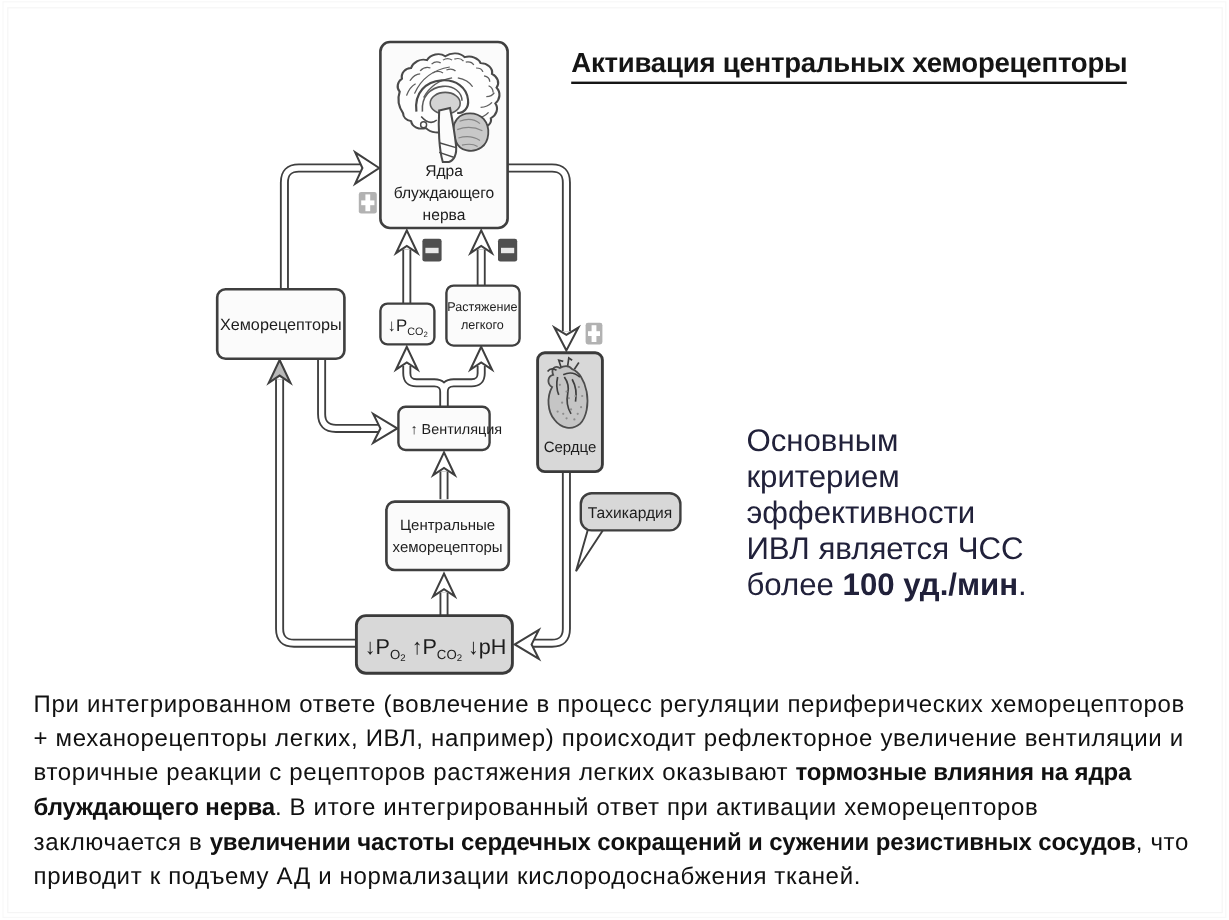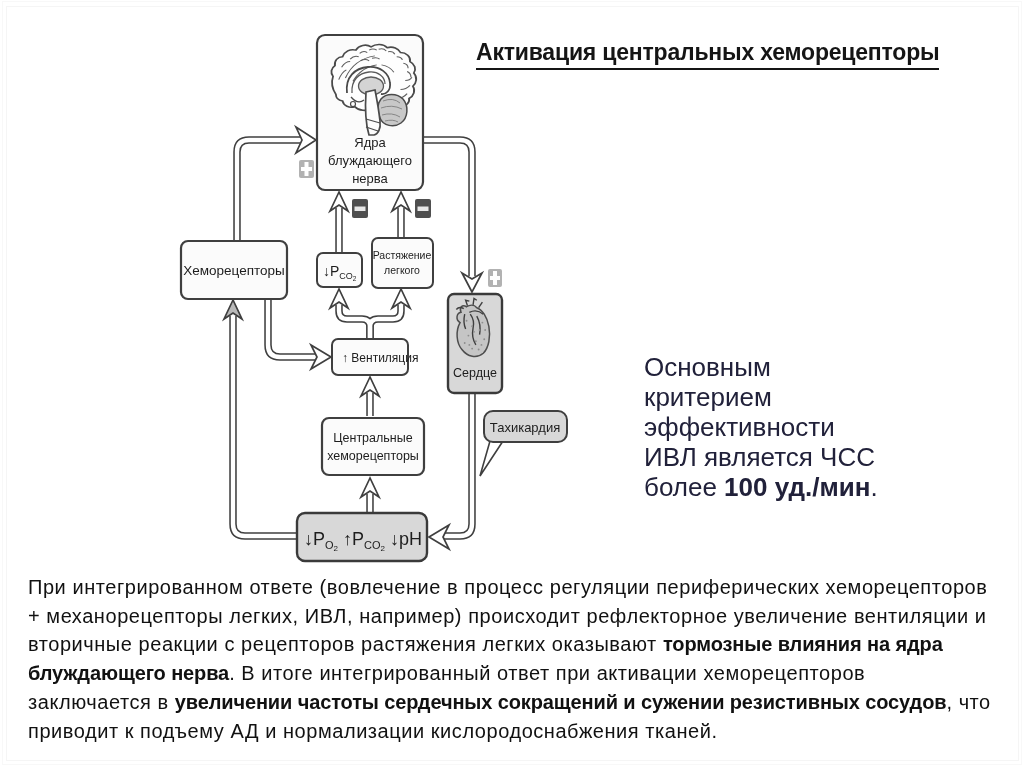--- a/index.html
+++ b/index.html
@@ -198,15 +198,15 @@
     <rect x="352" y="199" width="16" height="19" rx="2" fill="#4f4f4f"></rect>
     <rect x="354.5" y="206.5" width="11" height="4.5" fill="#e8e8e8"></rect>
   </g>
 
   <g>
     <rect x="415" y="199" width="16" height="19" rx="2" fill="#4f4f4f"></rect>
     <rect x="417.5" y="206.5" width="11" height="4.5" fill="#e8e8e8"></rect>
   </g>
 </svg>
 
-<div class="abs" style="left:644px;top:352px;font-size:26px;line-height:30px;color:#21213a;">Основным<br>критерием<br>эффективности<br>ИВЛ является ЧСС<br>более <b>100 уд./мин</b>.</div>
+<div class="abs" style="left:622px;top:352px;font-size:26px;line-height:30px;color:#21213a;">Основным<br>критерием<br>эффективности<br>ИВЛ является ЧСС<br>более <b>100 уд./мин</b>.</div>
 
 <div class="abs para" style="left:28px;top:573px;font-size:20px;line-height:28.7px;color:#111111;letter-spacing:0.55px;white-space:nowrap;">При интегрированном ответе (вовлечение в процесс регуляции периферических хеморецепторов<br>+ механорецепторы легких, ИВЛ, например) происходит рефлекторное увеличение вентиляции и<br>вторичные реакции с рецепторов растяжения легких оказывают <b>тормозные влияния на ядра</b><br><b>блуждающего нерва</b>. В итоге интегрированный ответ при активации хеморецепторов<br>заключается в <b>увеличении частоты сердечных сокращений и сужении резистивных сосудов</b>, что<br>приводит к подъему АД и нормализации кислородоснабжения тканей.</div>
 
 </body></html>

